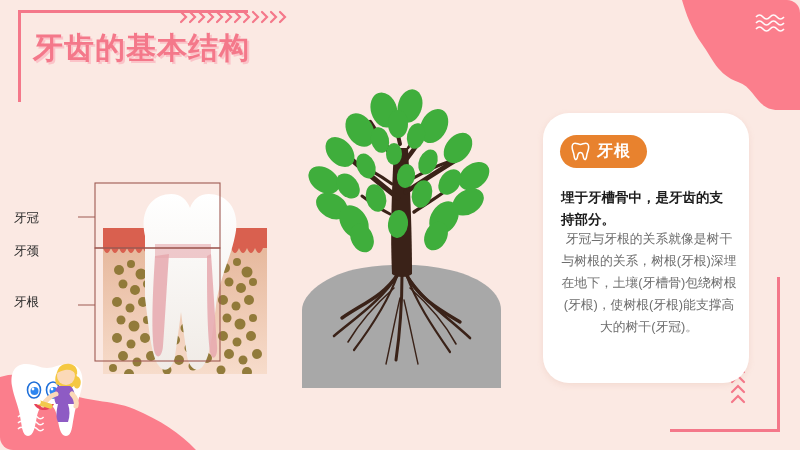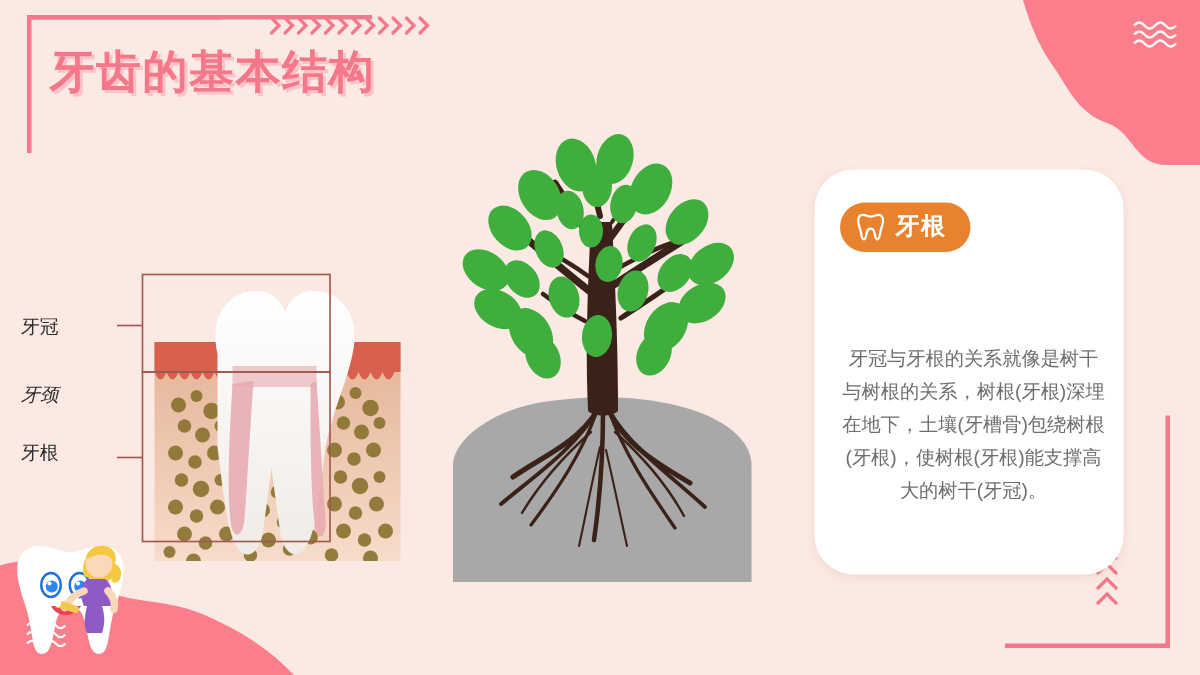--- a/index.html
+++ b/index.html
@@ -2,21 +2,21 @@
 <html><head>
 <meta charset="utf-8">
 <style>
   * { margin:0; padding:0; box-sizing:border-box; }
   html,body { width:800px; height:450px; overflow:hidden; }
   body {
     background:#FBE9E3;
     font-family:"Liberation Sans", sans-serif;
     position:relative;
   }
-  .slide { position:absolute; inset:0; overflow:hidden; }
+  .slide { position:absolute; inset:0; overflow:hidden;border-radius:13px; }
 
   
   .blob-tr { position:absolute; top:0; right:0; width:140px; height:110px; }
   .blob-bl { position:absolute; left:0; bottom:0; width:215px; height:95px; }
 
   
   .title-bracket {
     position:absolute; left:18px; top:10px;
     width:130px; height:92px;
     border-left:3px solid #F4788A;
@@ -44,21 +44,21 @@
   }
   .chev-col { position:absolute; right:52px; bottom:42px; width:20px; height:125px; }
 
   
   .anatomy { position:absolute; left:35px; top:178px; width:270px; height:200px; }
   .anat-label {
     position:absolute; font-size:12.5px; color:#2B2B2B; white-space:nowrap;
     font-weight:500;
   }
   .lbl-crown { left:14px; top:210px;font-family:Liberation Mono, monospace; }
-  .lbl-neck  { left:14px; top:255px;font-style:italic; }
+  .lbl-neck  { left:14px; top:243px; }
   .lbl-root  { left:14px; top:294px; }
 
   
   .tree-wrap { position:absolute; left:298px; top:88px; width:215px; height:300px; }
 
   
   .info-card {
     position:absolute; left:543px; top:113px;
     width:206px; height:270px;
     background:#FFFFFF;
@@ -331,20 +331,21 @@
       <svg width="19" height="21" viewBox="0 0 19 21">
         <path d="M4,2.2 C1.6,2.2 0.9,4.8 1.2,7.2 C1.5,9.6 2.4,11.2 2.9,13.6
                  C3.3,15.8 3.4,18.6 4.9,18.6 C6.3,18.6 6.4,16 6.9,13.8
                  C7.3,12.1 7.9,11.4 9.4,11.4 C10.9,11.4 11.5,12.1 11.9,13.8
                  C12.4,16 12.5,18.6 13.9,18.6 C15.4,18.6 15.5,15.8 15.9,13.6
                  C16.4,11.2 17.3,9.6 17.6,7.2 C17.9,4.8 17.2,2.2 14.8,2.2
                  C12.6,2.2 11.4,3.4 9.4,3.4 C7.4,3.4 6.2,2.2 4,2.2 Z" fill="none" stroke="#FFFFFF" stroke-width="1.5" stroke-linejoin="round"></path>
       </svg>
       <span class="badge-text">牙根</span>
     </div>
+    <div class="card-heading">埋于牙槽骨中，是牙齿的支持部分。</div>
     <div class="card-body">牙冠与牙根的关系就像是树干与树根的关系，树根(牙根)深埋在地下，土壤(牙槽骨)包绕树根(牙根)，使树根(牙根)能支撑高大的树干(牙冠)。</div>
   </div>
 
   <svg class="mascot" viewBox="0 0 86 100">
 
     <path d="M22,22 C10,22 6,32 8,44 C10,56 14,62 16,74 C18,84 18,94 24,94
              C30,94 31,84 33,74 C35,66 37,63 43,63 C49,63 51,66 53,74
              C55,84 56,94 62,94 C68,94 68,84 70,74 C72,62 76,56 78,44
              C80,32 76,22 64,22 C55,22 50,26 43,26 C36,26 31,22 22,22 Z" fill="#FFFFFF"></path>
 

